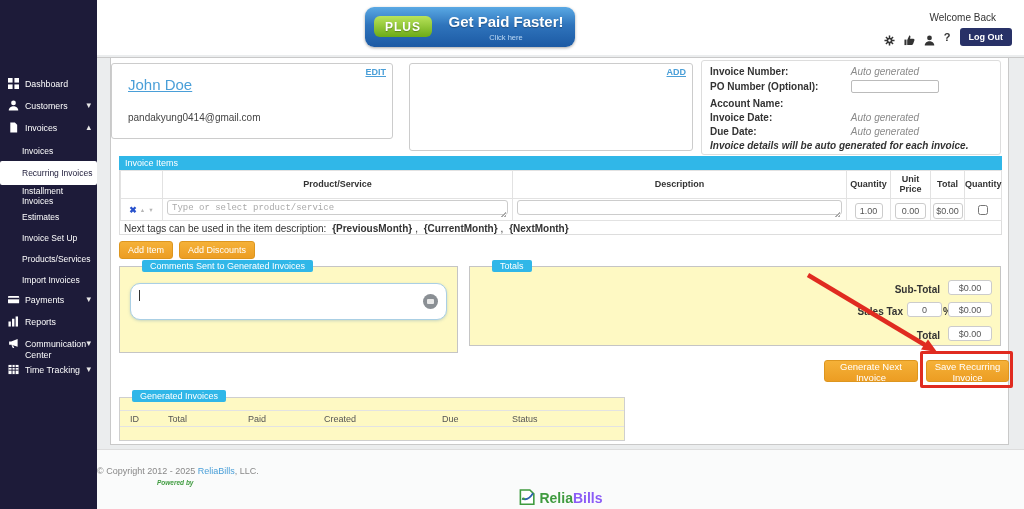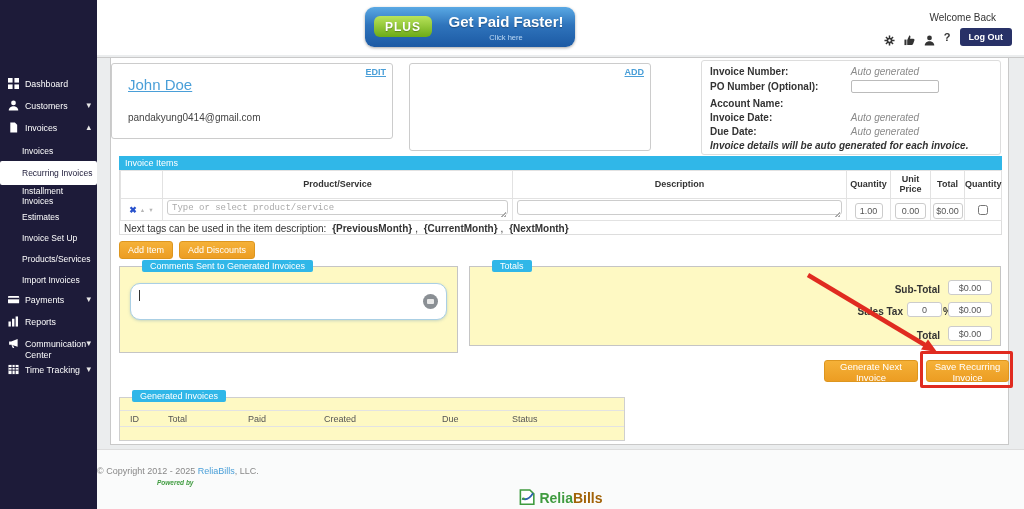--- a/index.html
+++ b/index.html
@@ -42,21 +42,21 @@
                 border:none; border-radius:3px; padding:4px 9px; cursor:pointer; }
 
   
   .main-bg { position:absolute; left:97px; top:55px; width:927px; height:394px; background:#ebedee; }
   .page-top-line { position:absolute; left:0; top:2px; width:927px; height:1px; background:#c9c9c9; }
   .card { position:absolute; left:13px; top:2px; width:899px; height:388px;
           background:#fff; border:1px solid #c9c9c9; }
 
   .panel { position:absolute; background:#fff; border:1px solid #ccc; border-radius:3px; }
   .panel-1 { left:0; top:5px; width:282px; height:76px; }
-  .panel-2 { left:298px; top:5px; width:242px; height:88px; }
+  .panel-2 { left:298px; top:5px; width:284px; height:88px; }
   .panel-3 { left:590px; top:2px; width:300px; height:95px; border-color:#ddd; }
   .corner-link { position:absolute; top:3px; right:6px; font-size:9px; font-weight:bold;
                  color:#4a9fd8; text-decoration:underline; cursor:pointer; }
   .cust-name { position:absolute; left:16px; top:12px; font-size:15px; color:#4a9fd8;
                text-decoration:underline; cursor:pointer; }
   .cust-email { position:absolute; left:16px; top:48px; font-size:10px; color:#444; }
 
   .det-row { position:absolute; left:8px; font-size:10px; white-space:nowrap; }
   .det-label { font-weight:bold; color:#333; display:inline-block; width:138px; }
   .det-value { font-style:italic; color:#8a8a8a; }
@@ -125,21 +125,21 @@
 
   
   .footer { position:absolute; left:97px; top:449px; width:927px; height:60px;
             background:#fafbfb; border-top:1px solid #ddd; text-align:left; }
   .copyright { margin-top:16px; font-size:9px; color:#888; }
   .copyright .rb-link { color:#4a9fd8; cursor:pointer; }
   .powered { margin-top:3px; margin-left:60px; font-size:6.5px; font-weight:bold;
              font-style:italic; color:#3f9b3f; }
   .logo-row { display:flex; align-items:center; justify-content:center; gap:2px; margin-top:0px; cursor:pointer; }
   .logo-text { font-size:14px; font-weight:bold; }
-  .logo-green { color:#3f9b3f; } .logo-blue { color:#a16207;margin-top:28px; }
+  .logo-green { color:#3f9b3f; } .logo-blue { color:#8b5cf6;margin-top:28px; }
 
   
   .anno-rect { position:absolute; left:920px; top:351px; width:93px; height:37px;
                border:3px solid #e02b20; border-radius:2px; pointer-events:none; }
   .anno-arrow { position:absolute; left:790px; top:265px; pointer-events:none; }
 </style>
 </head>
 <body>
 
 <aside class="sidebar">

